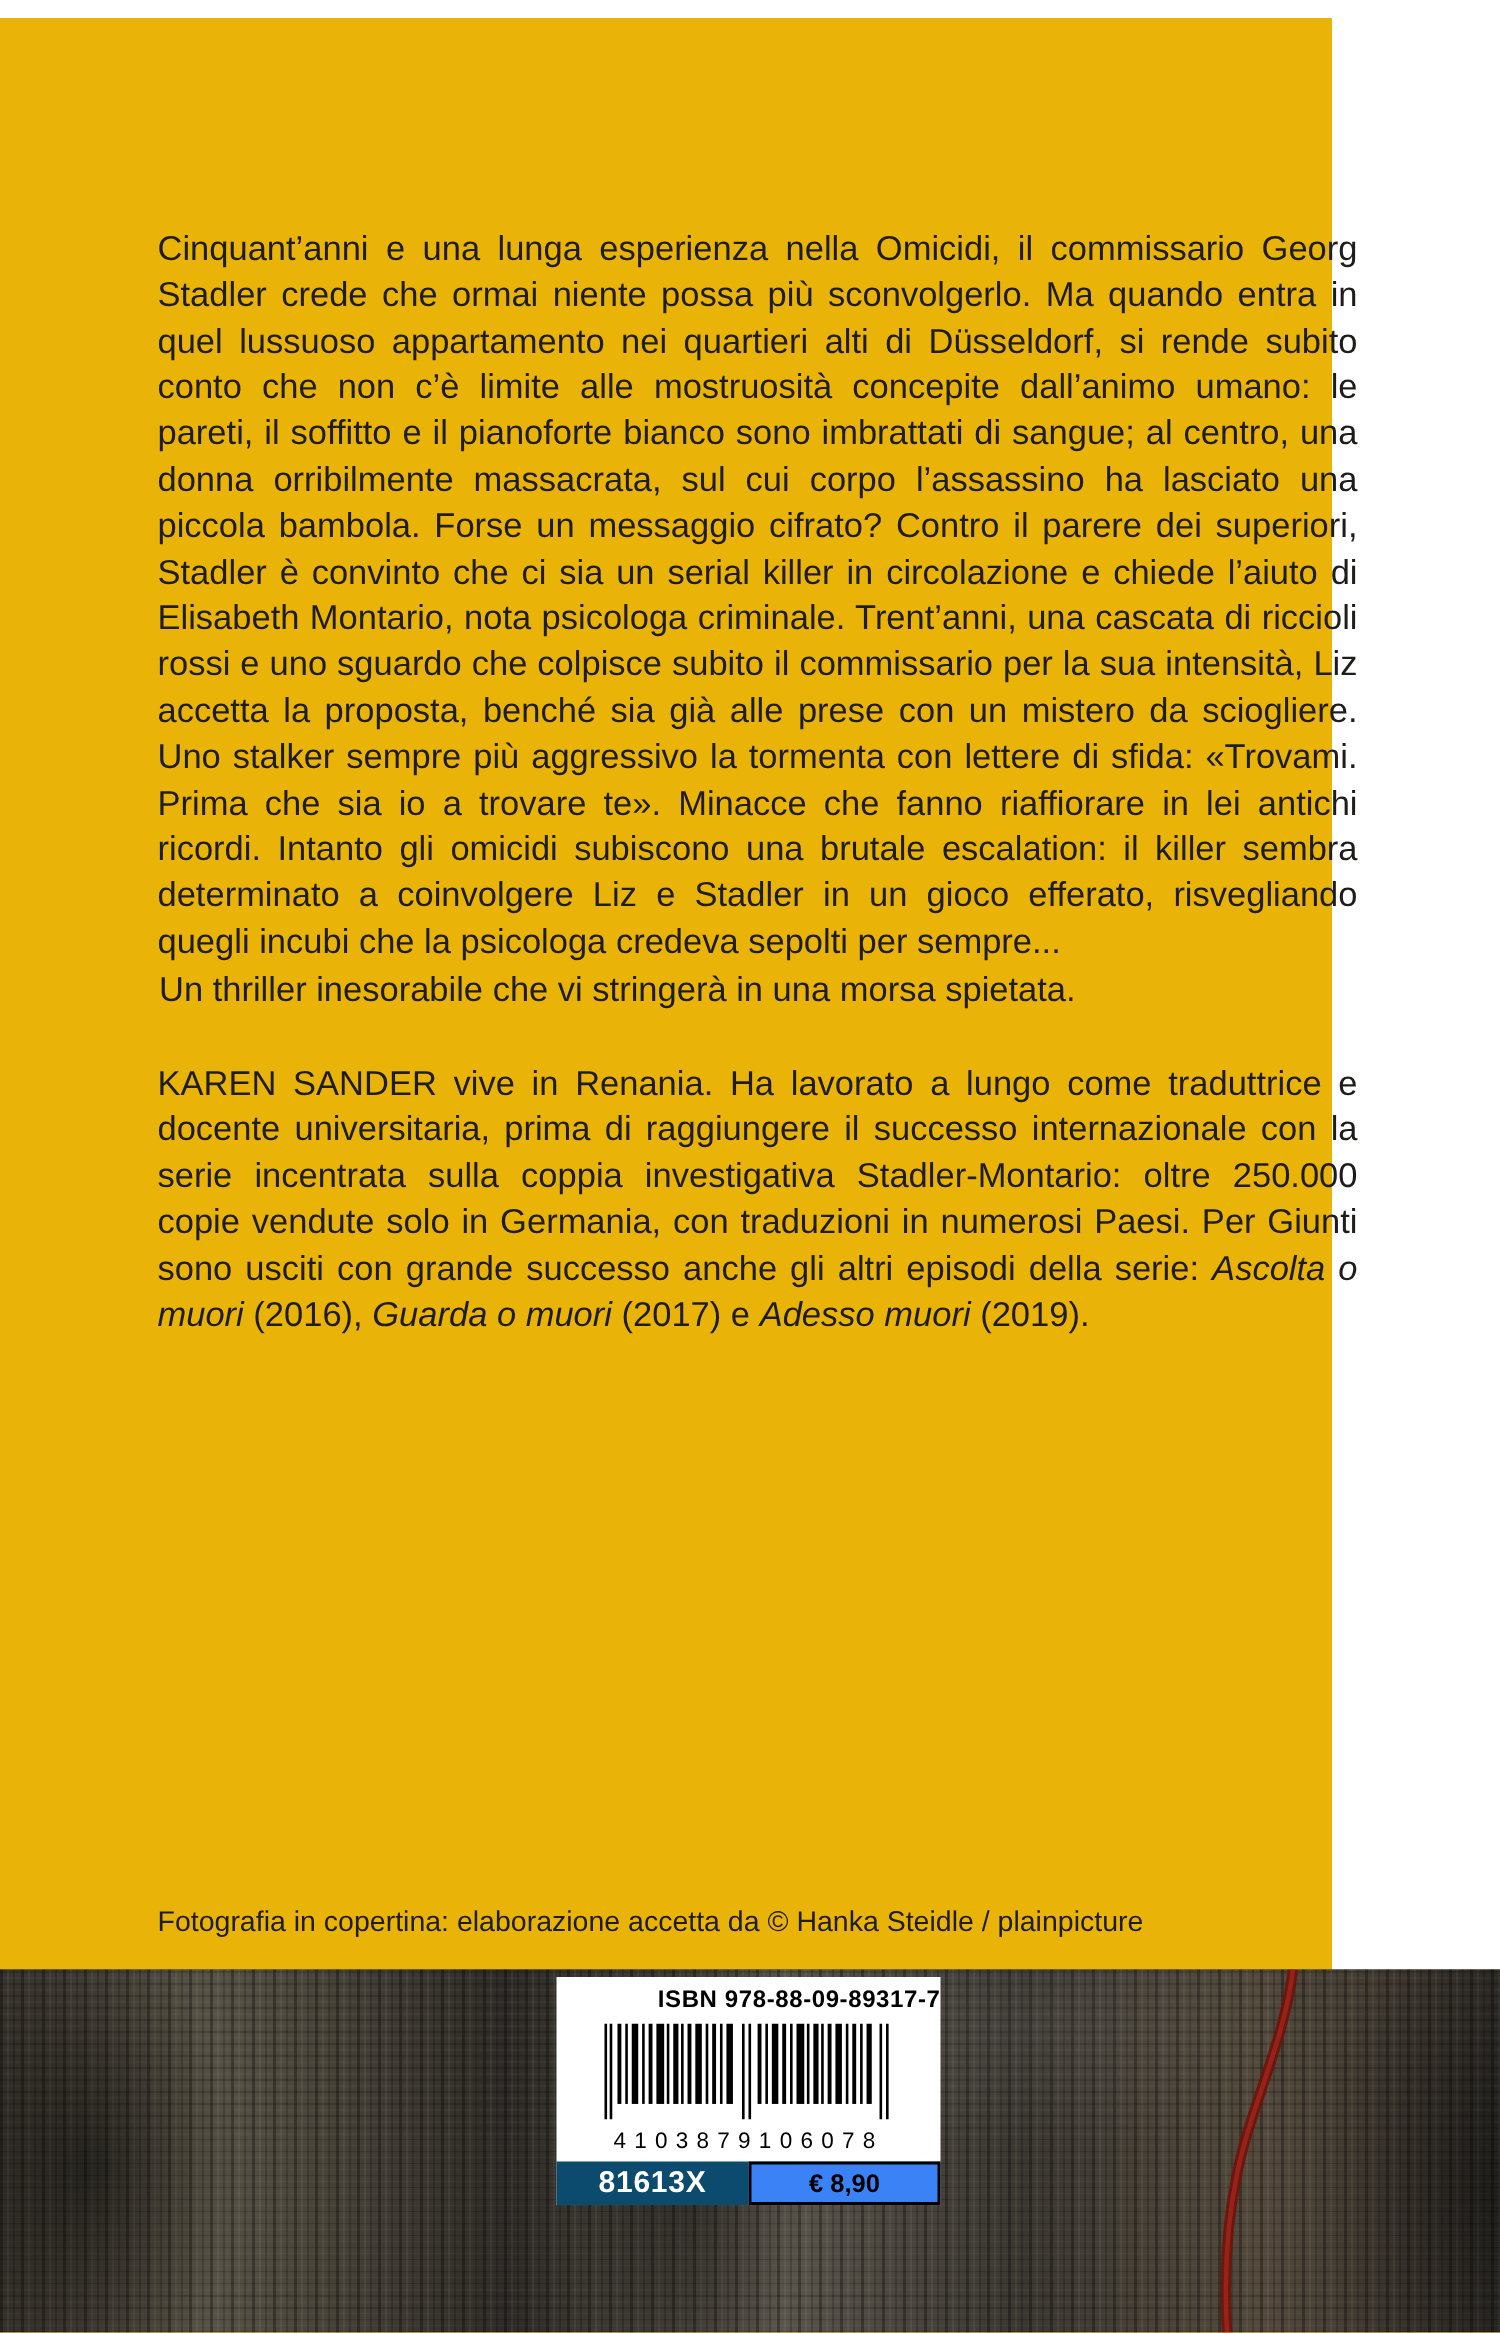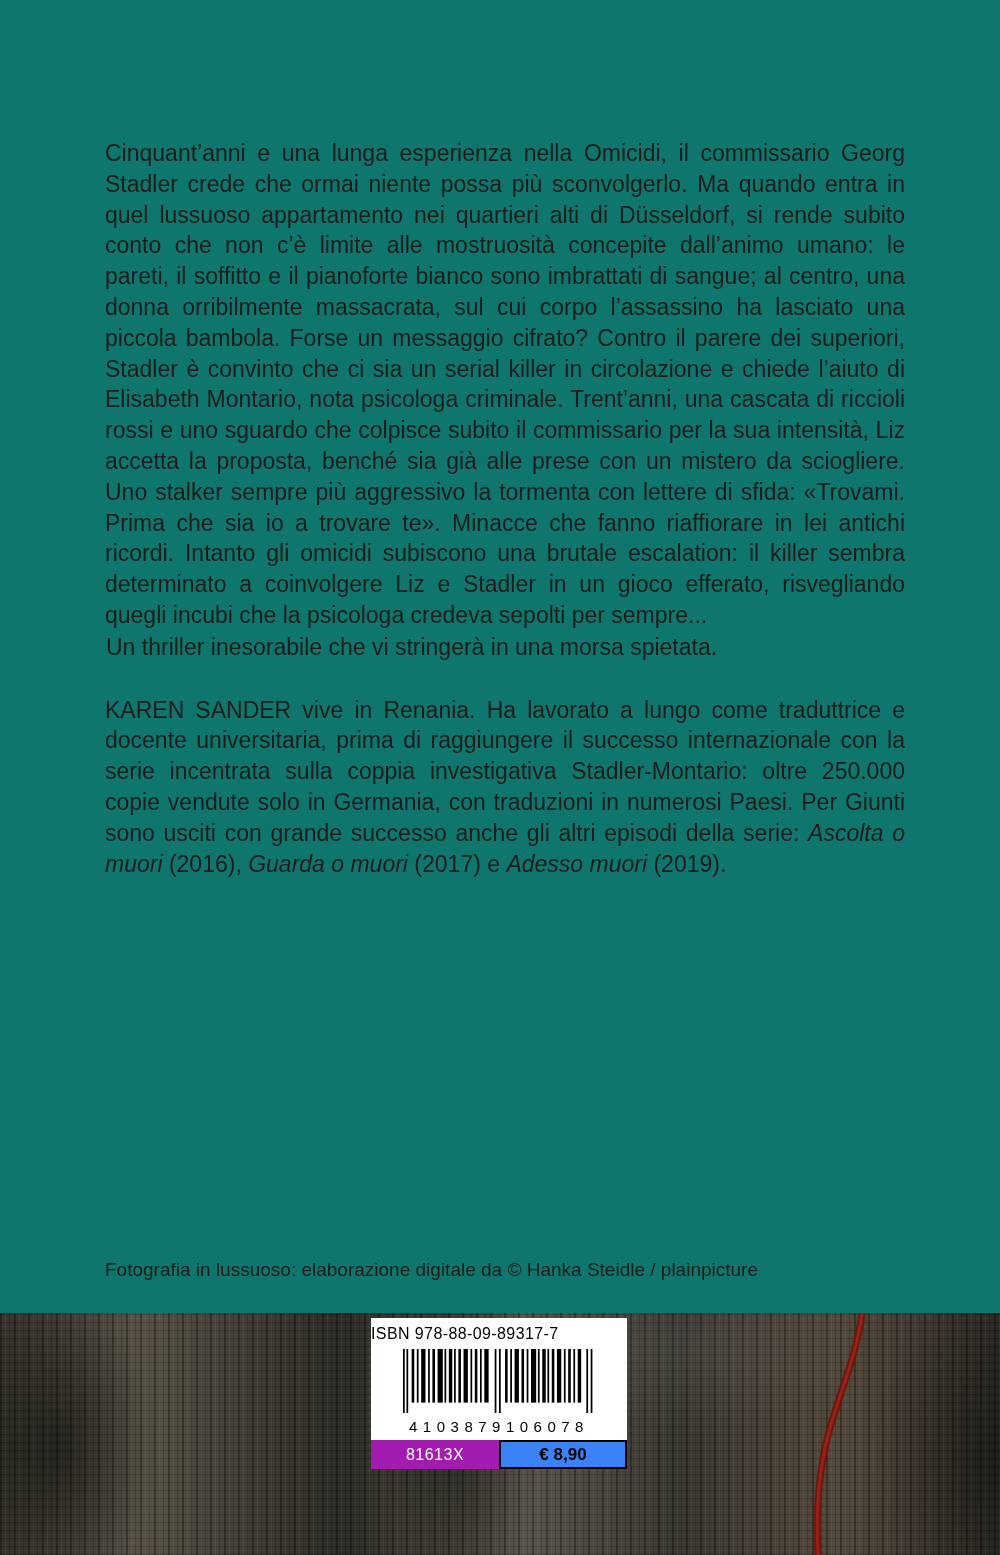--- a/index.html
+++ b/index.html
@@ -14,24 +14,24 @@
     font-family: "Liberation Sans", sans-serif;
     background: #fff;
   }
   .cover {
     position: absolute;
     inset: 0;
   }
   
   .yellow-panel {
     position: absolute;
-    left: 0; top: 0;
-    width: 1000px;
+    left: 0; top: 12px;
+    width: 888px;
     height: 1313px;
-    background: #0f766e;
+    background: #eab308;
   }
   .text-column {
     position: absolute;
     left: 105px;
     top: 138px;
     width: 800px;
     color: #1E1D1B;
     font-size: 23px;
     line-height: 30.8px;
   }
@@ -89,47 +89,48 @@
   .isbn-box {
     position: absolute;
     left: 371px;
     top: 1318px;
     width: 256px;
     background: #ffffff;
     box-sizing: border-box;
   }
   .isbn-label {
     padding-top: 7px;
-    text-align: left;
+    text-align: right;
     font-size: 16px;
     letter-spacing: 0.4px;
     color: #000;
+    font-weight: bold;
   }
   .barcode-wrap {
     padding: 6px 12px 0 12px;
     text-align: center;
   }
   .barcode-digits {
     text-align: center;
     font-size: 15px;
     letter-spacing: 5.5px;
     color: #000;
     padding: 1px 0 5px 0;
   }
   .price-row {
     display: flex;
     width: 100%;
     height: 29px;
   }
   .code-cell {
     width: 50%;
-    background: #a21caf;
+    background: #0c4a6e;
     color: #fff;
-    font-weight: normal;
-    font-size: 16px;
+    font-weight: bold;
+    font-size: 20px;
     display: flex;
     align-items: center;
     justify-content: center;
     letter-spacing: 0.5px;
   }
   .price-cell {
     width: 50%;
     background: #3b82f6;
     color: #000;
     font-weight: bold;
@@ -150,21 +151,21 @@
 
     <div class="text-column">
       <p class="para-justify">Cinquant’anni e una lunga esperienza nella Omicidi, il commissario Georg Stadler crede che ormai niente possa più sconvolgerlo. Ma quando entra in quel lussuoso appartamento nei quartieri alti di Düsseldorf, si rende subito conto che non c’è limite alle mostruosità concepite dall’animo umano: le pareti, il soffitto e il pianoforte bianco sono imbrattati di sangue; al centro, una donna orribilmente massacrata, sul cui corpo l’assassino ha lasciato una piccola bambola. Forse un messaggio cifrato? Contro il parere dei superiori, Stadler è convinto che ci sia un serial killer in circolazione e chiede l’aiuto di Elisabeth Montario, nota psicologa criminale. Trent’anni, una cascata di riccioli rossi e uno sguardo che colpisce subito il commissario per la sua intensità, Liz accetta la proposta, benché sia già alle prese con un mistero da sciogliere. Uno stalker sempre più aggressivo la tormenta con lettere di sfida: «Trovami. Prima che sia io a trovare te». Minacce che fanno riaffiorare in lei antichi ricordi. Intanto gli omicidi subiscono una brutale escalation: il killer sembra determinato a coinvolgere Liz e Stadler in un gioco efferato, risvegliando quegli incubi che la psicologa credeva sepolti per sempre...</p>
       <p class="closing-line">Un thriller inesorabile che vi stringerà in una morsa spietata.</p>
 
       <div class="bio-block">
         <p class="para-justify"><span>KAREN SANDER</span><span> vive in Renania. Ha lavorato a lungo come traduttrice e docente universitaria, prima di raggiungere il successo internazionale con la serie incentrata sulla coppia investigativa Stadler-Montario: oltre 250.000 copie vendute solo in Germania, con traduzioni in numerosi Paesi. Per Giunti sono usciti con grande successo anche gli altri episodi della serie: </span><span class="seg-italic">Ascolta o muori</span><span> (2016), </span><span class="seg-italic">Guarda o muori</span><span> (2017) e </span><span class="seg-italic">Adesso muori</span><span> (2019).</span></p>
       </div>
     </div>
 
-    <p class="credit-line">Fotografia in lussuoso: elaborazione digitale da © Hanka Steidle / plainpicture</p>
+    <p class="credit-line">Fotografia in copertina: elaborazione accetta da © Hanka Steidle / plainpicture</p>
   </div>
 
   <div class="dark-panel">
     <svg class="red-line-svg" width="160" height="242" viewBox="0 0 160 242">
       <path d="M92,0 C86,50 62,95 54,140 C48,170 46,205 48,242" fill="none" stroke="#6E130C" stroke-width="7" opacity="0.9"></path>
       <path d="M92,0 C86,50 62,95 54,140 C48,170 46,205 48,242" fill="none" stroke="#9C231A" stroke-width="3" opacity="0.9"></path>
     </svg>
   </div>
 
   <div class="isbn-box">

